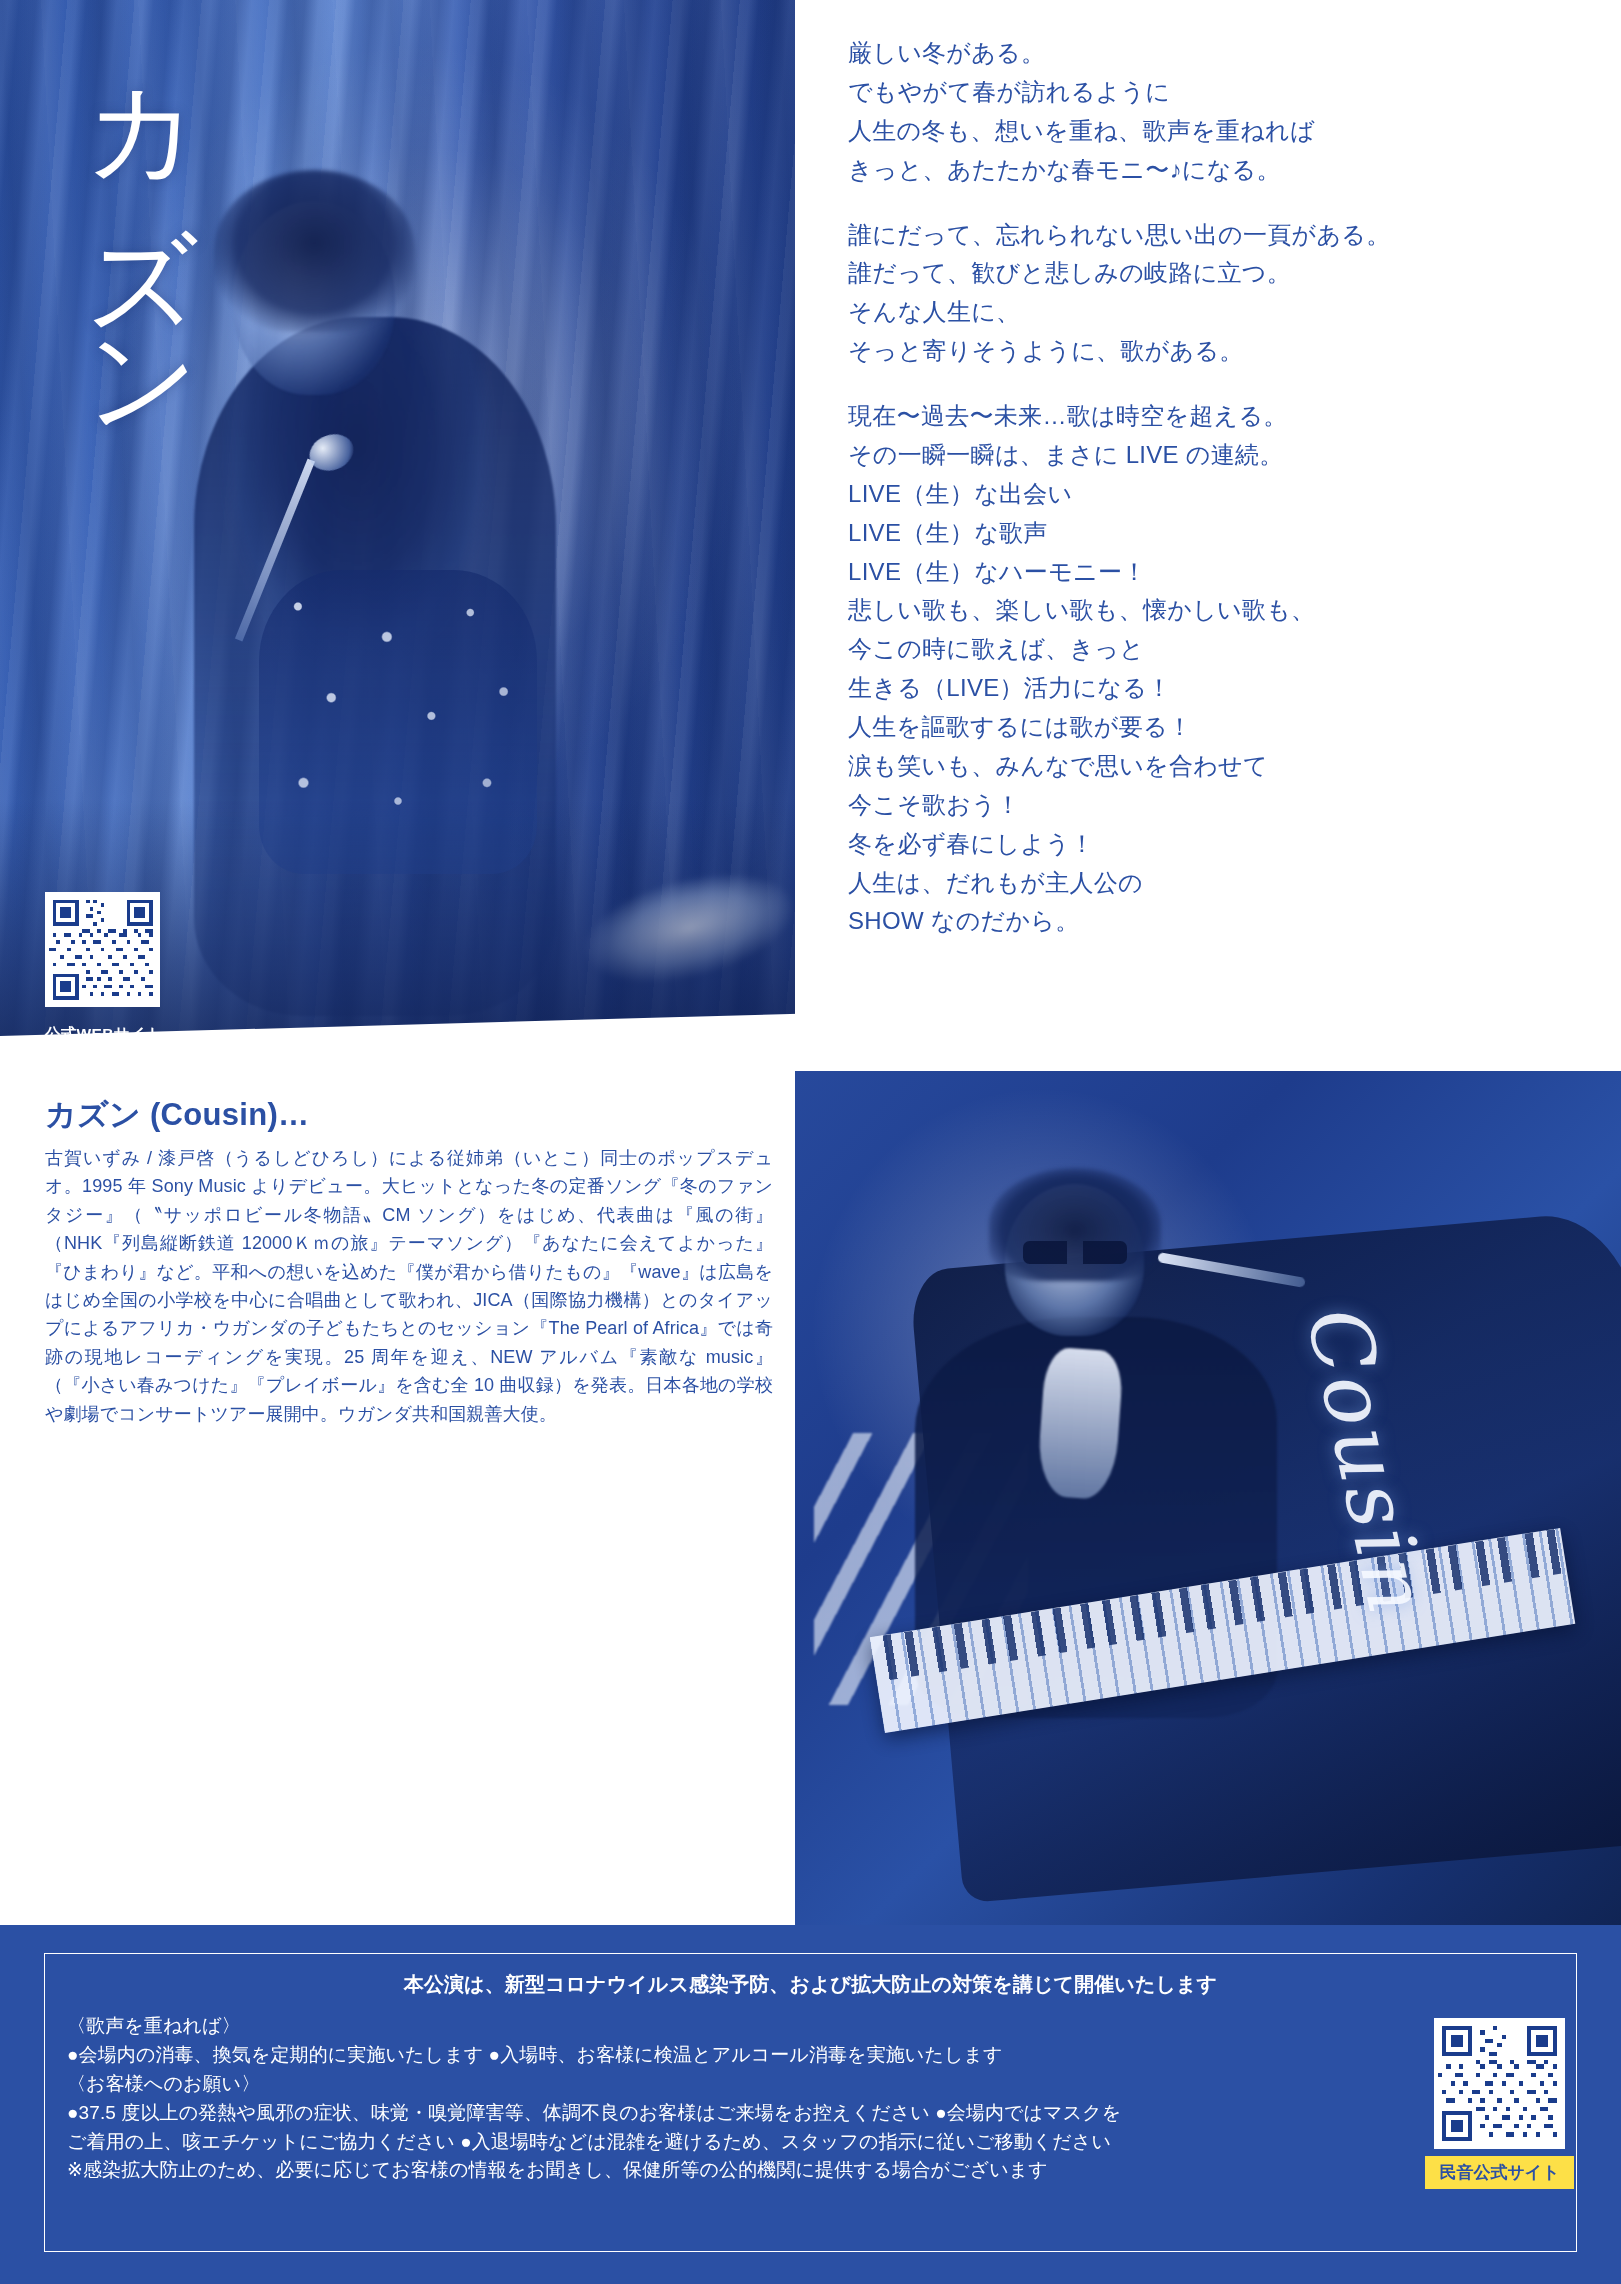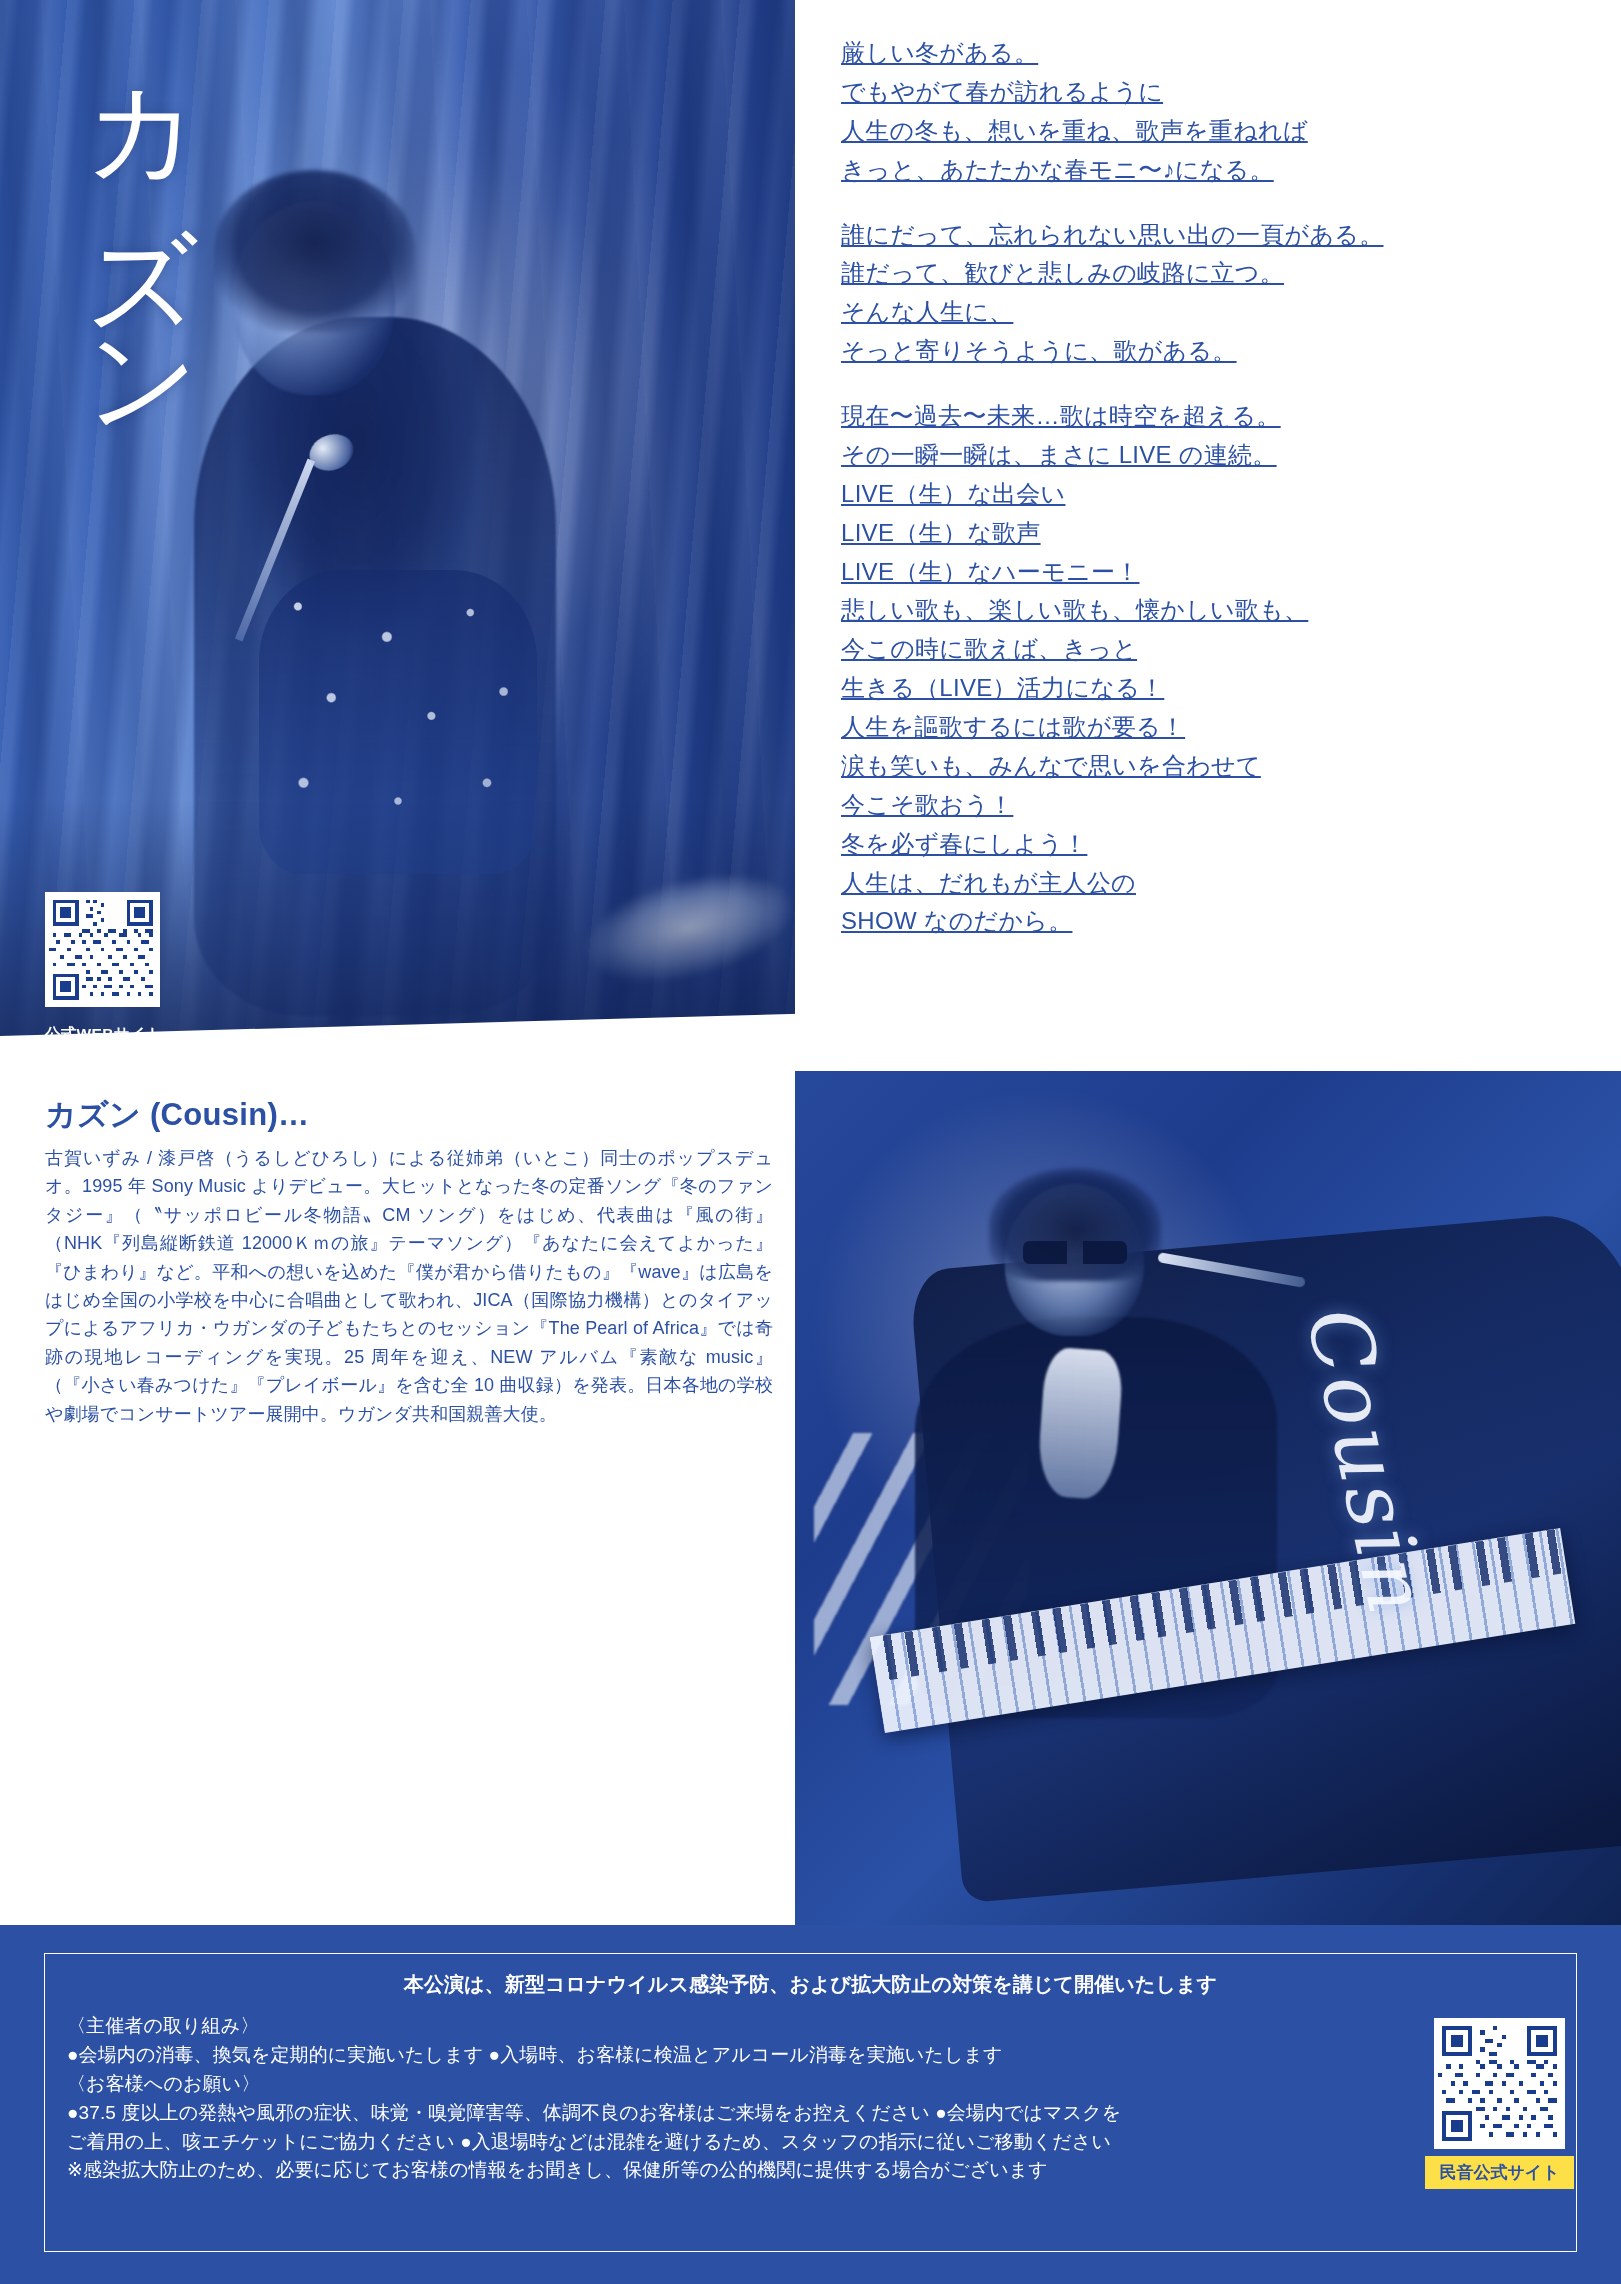--- a/index.html
+++ b/index.html
@@ -189,21 +189,21 @@
   .poem {
     position: absolute;
     left: 841px;
     top: 34px;
     width: 738px;
     font-size: 24px;
     line-height: 1.62;
     color: #2b50a4;
     letter-spacing: 0.3px;
   }
-  .poem p { margin: 0 0 26px 0; text-decoration: underline; }
+  .poem p { margin: 0 0 26px 7px; }
   .poem p:last-child { margin-bottom: 0; }
 
   
   .bio {
     position: absolute;
     left: 45px;
     top: 1094px;
     width: 728px;
   }
   .bio-heading {
@@ -595,21 +595,21 @@
   <div class="piano-keys"></div>
   <div class="piano-keys-black"></div>
   <div class="cousin-script">Cousin</div>
 </div>
 
 <div class="bottom-band"></div>
 
 <div class="notice">
   <div class="notice-title">本公演は、新型コロナウイルス感染予防、および拡大防止の対策を講じて開催いたします</div>
   <div class="notice-body">
-    <p>〈主催者の取り組み〉</p>
+    <p>〈歌声を重ねれば〉</p>
     <p>●会場内の消毒、換気を定期的に実施いたします ●入場時、お客様に検温とアルコール消毒を実施いたします</p>
     <p class="notice-sub">〈お客様へのお願い〉</p>
     <p>●37.5 度以上の発熱や風邪の症状、味覚・嗅覚障害等、体調不良のお客様はご来場をお控えください ●会場内ではマスクを</p>
     <p>ご着用の上、咳エチケットにご協力ください ●入退場時などは混雑を避けるため、スタッフの指示に従いご移動ください</p>
     <p>※感染拡大防止のため、必要に応じてお客様の情報をお聞きし、保健所等の公的機関に提供する場合がございます</p>
   </div>
 </div>
 
 <div class="qr-block-bottom">
   <div class="qr">

